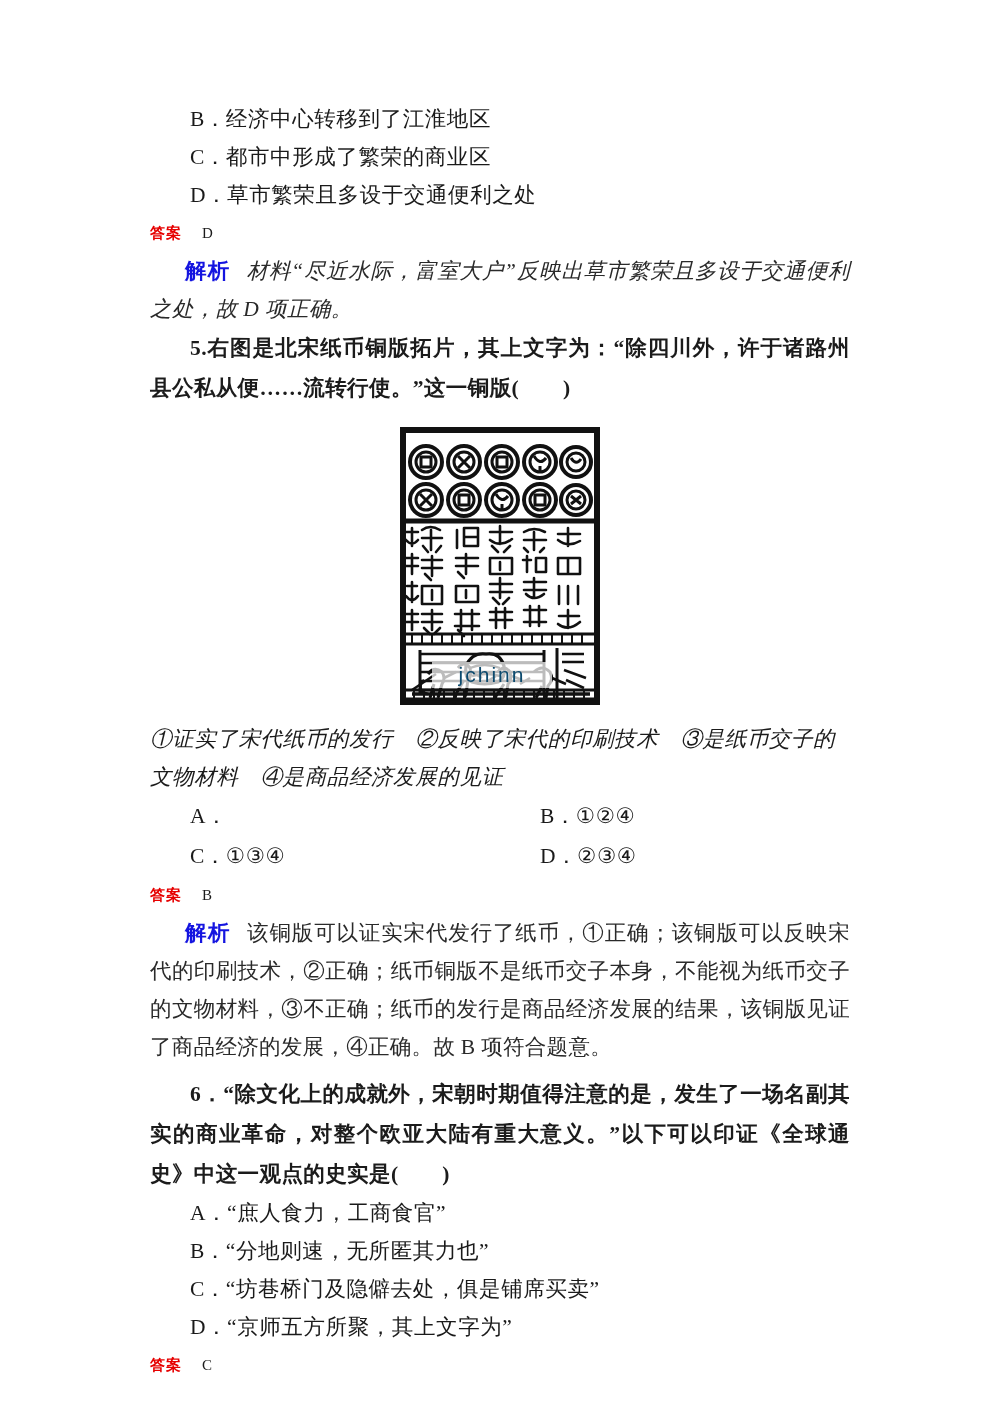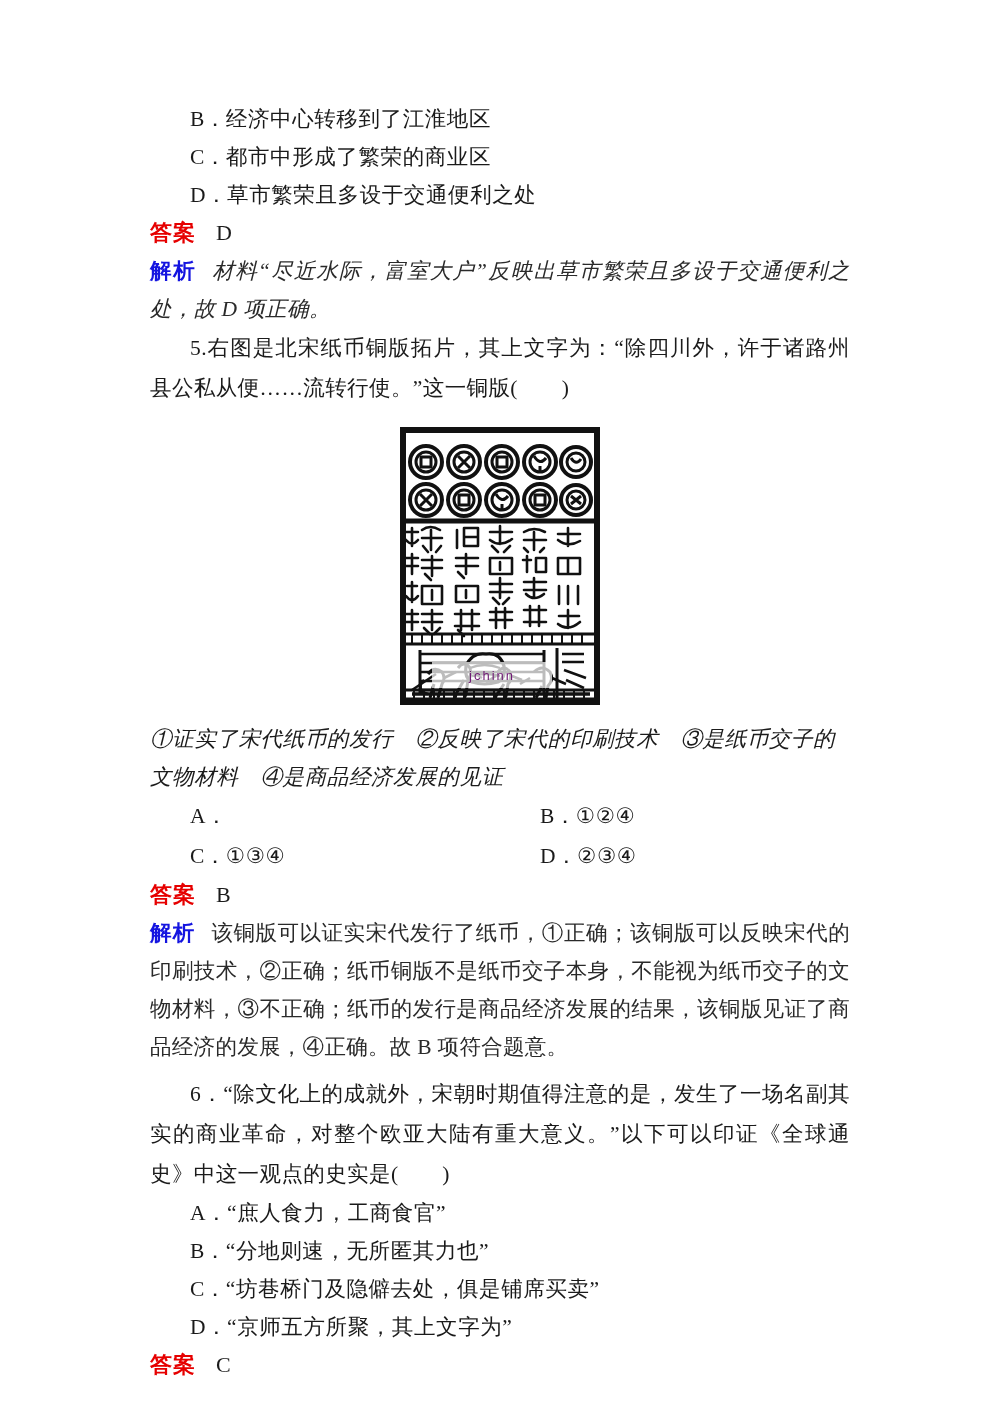--- a/index.html
+++ b/index.html
@@ -72,35 +72,36 @@
     align-items: baseline;
   }
   .opt-cell.left  { flex: 0 0 350px; }
   .opt-cell.right { flex: 1 1 auto; }
 
   
   .ans-row {
     display: flex;
     align-items: baseline;
     line-height: 38px;
-    font-size: 22px;
+    font-size: 15px;
   }
   .tag-answer {
     color: #e60000;
     font-weight: bold;
     font-family: "Liberation Sans", sans-serif;
     flex: 0 0 auto;
     letter-spacing: 1px;
   }
   .tag-analysis {
     color: #1414e0;
     font-weight: bold;
     font-family: Liberation Sans, sans-serif;
     flex: 0 0 auto;
     letter-spacing: 1px;
+    margin-left: 35px;
   }
   .ans-value {
     margin-left: 20px;
     font-family: "Liberation Serif", serif;
     color: #1b1b1b;
   }
 
   .analysis-block {
     font-size: 21.5px;
     line-height: 38px;
@@ -125,20 +126,21 @@
     margin-right: 16px;
   }
 
   .qtext {
     font-size: 21.5px;
     line-height: 40px;
     letter-spacing: 0.4px;
     text-align: justify;
     text-indent: 40px;
     color: #1b1b1b;
+    font-weight: bold;
   }
 
   .spacer-s { height: 8px; }
 
   
   .figure-wrap {
     display: flex;
     justify-content: center;
     margin: 14px 0 10px 0;
   }
@@ -149,22 +151,22 @@
     background: #ffffff;
   }
   .plate svg { display: block; }
   .watermark {
     position: absolute;
     left: 38px;
     bottom: 22px;
     width: 120px;
     height: 26px;
     background: rgba(255,255,255,0.72);
-    color: #701a75;
-    font-size: 13px;
+    color: #0c4a6e;
+    font-size: 21px;
     font-family: "Liberation Sans", sans-serif;
     letter-spacing: 2px;
     display: flex;
     align-items: center;
     justify-content: center;
     pointer-events: none;
   }
 </style>
 </head>
 <body>

